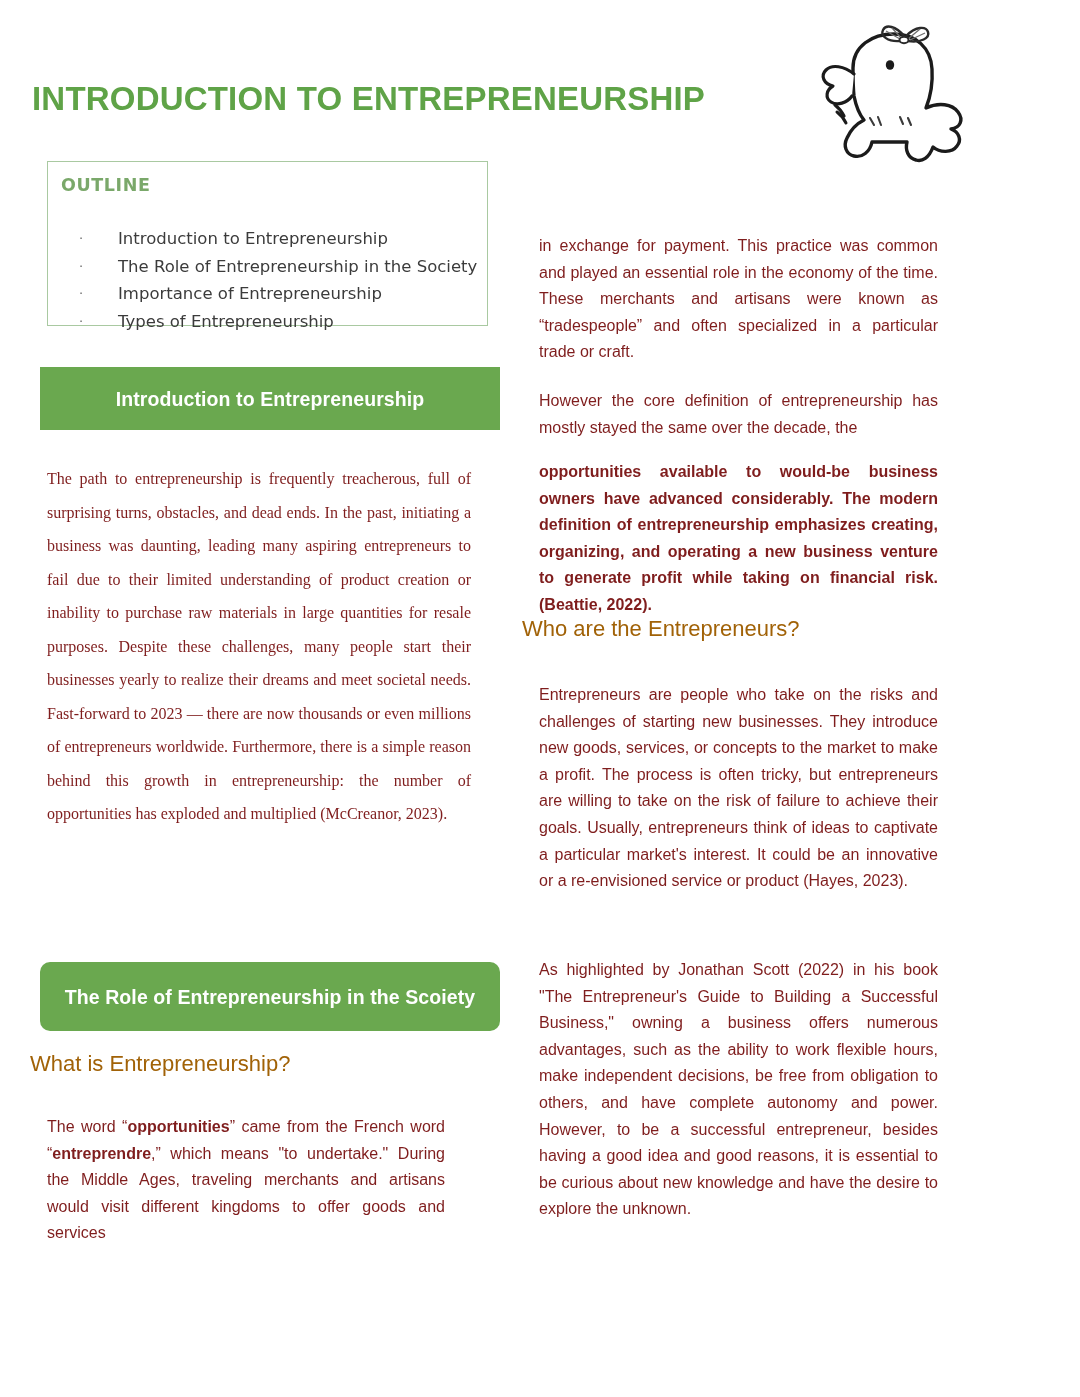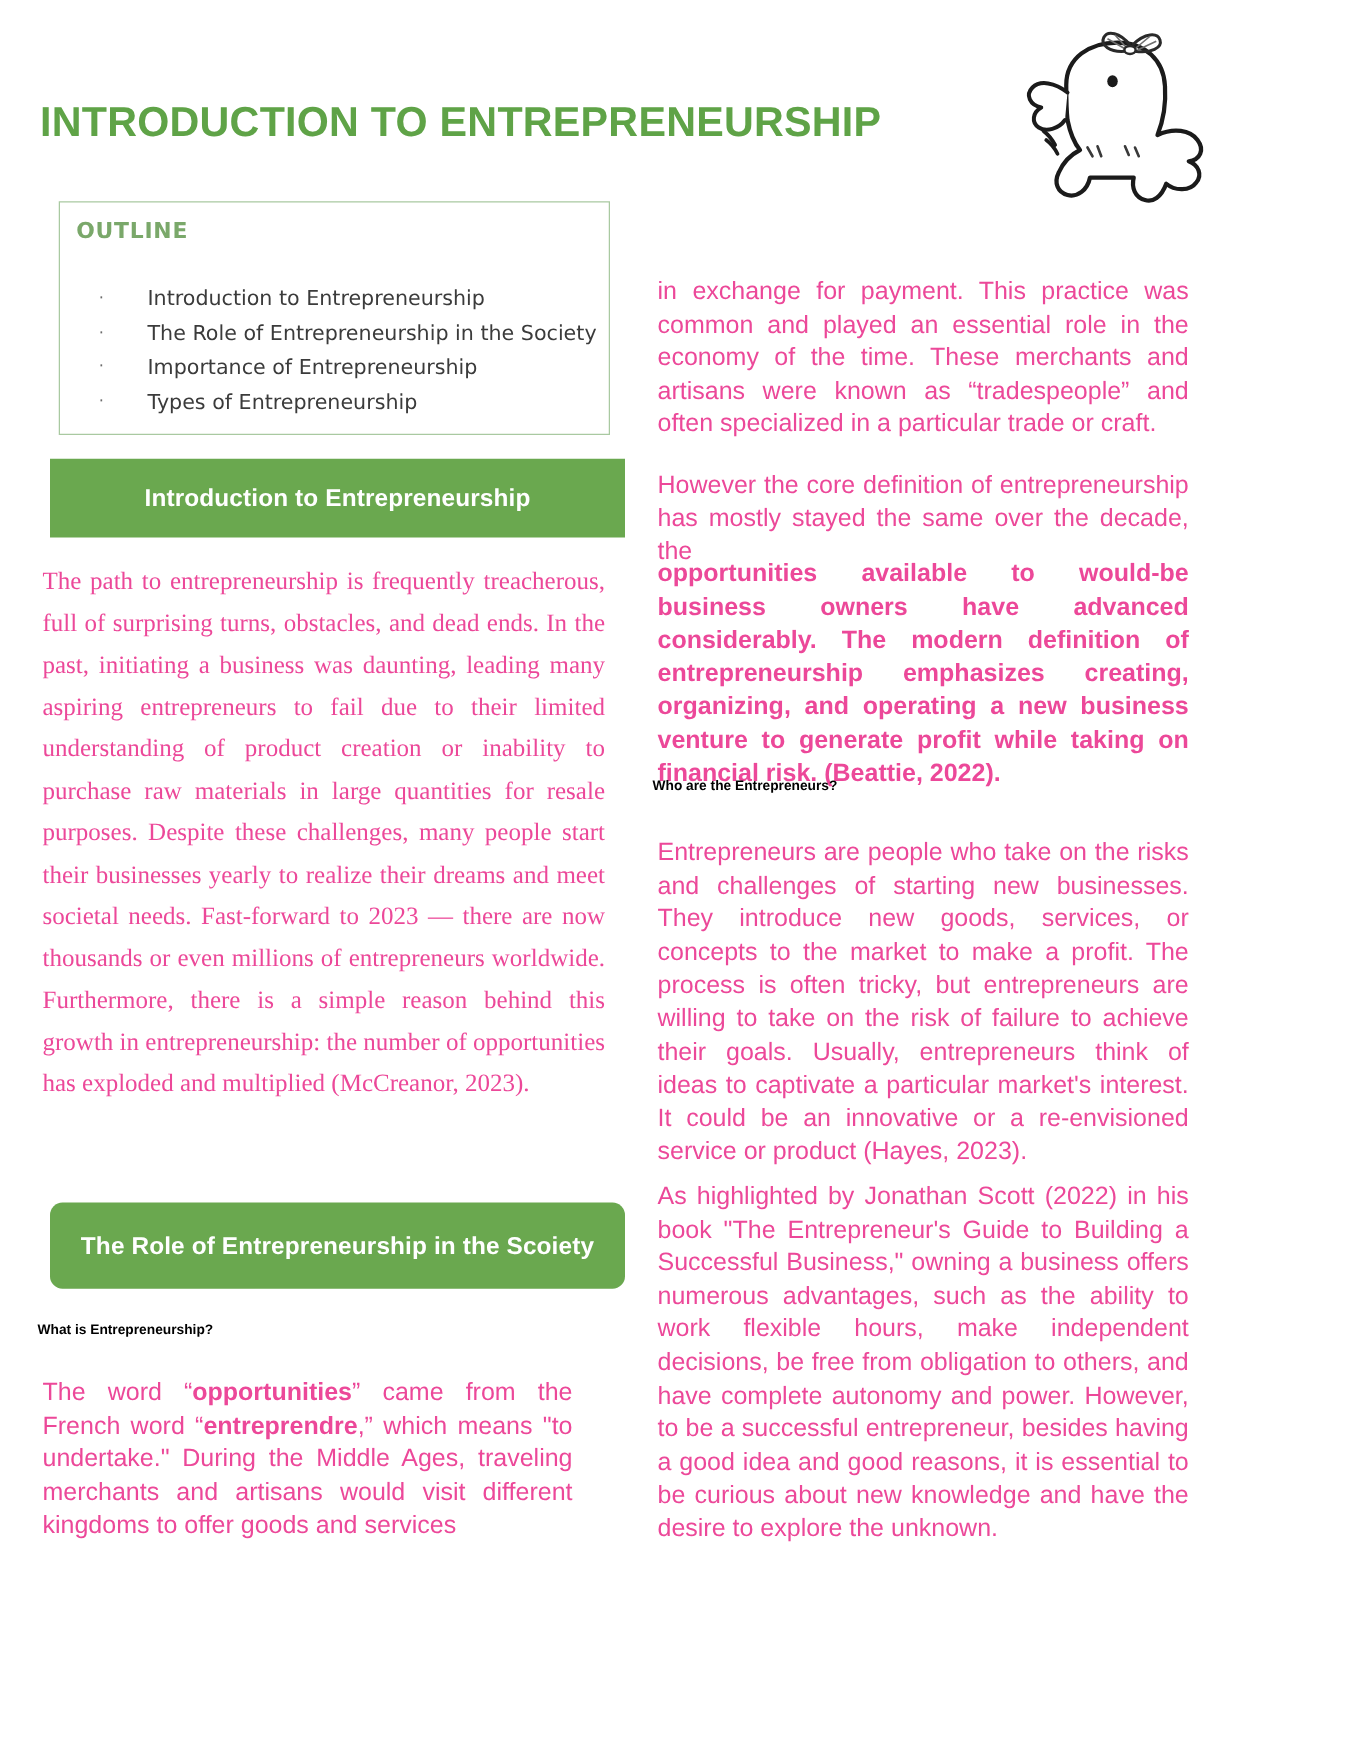--- a/index.html
+++ b/index.html
@@ -40,21 +40,21 @@
     height: 152px;
   }
   .mascot svg { display: block; width: 100%; height: 100%; }
 
   
   .outline-box {
     position: absolute;
     left: 47px;
     top: 161px;
     width: 441px;
-    height: 187px;
+    height: 165px;
     border: 1.4px solid #a9c9a1;
     background: #ffffff;
     box-sizing: border-box;
   }
   .outline-heading {
     position: absolute;
     left: 13px;
     top: 13px;
     font-family: "DejaVu Sans", sans-serif;
     font-weight: 700;
@@ -130,34 +130,34 @@
     width: 458px;
   }
   .col-right {
     position: absolute;
     left: 522px;
     top: 216px;
     width: 433px;
   }
 
   p.body {
-    margin: 4px;
+    margin: 17px;
     text-align: justify;
     text-justify: inter-word;
-    font-size: 20px;
-    color: #ec4899;
+    font-size: 16px;
+    color: #7f1d1d;
   }
   .lead-para p.body { line-height: 33.5px; }
   .lead-para { position: absolute; left: 0; top: 0; width: 100%; font-family: Liberation Serif, serif; }
 
   h3.subhead {
     margin: 0;
-    font-size: 11px;
-    font-weight: 700;
-    color: #000000;
+    font-size: 22px;
+    font-weight: 400;
+    color: #a16207;
     line-height: 22px;
   }
 
   .tight p.body { line-height: 26.6px; }
 
   .blk { position: absolute; left: 0; width: 100%; }
 
   b { font-weight: 700; }
 </style>
 </head>

